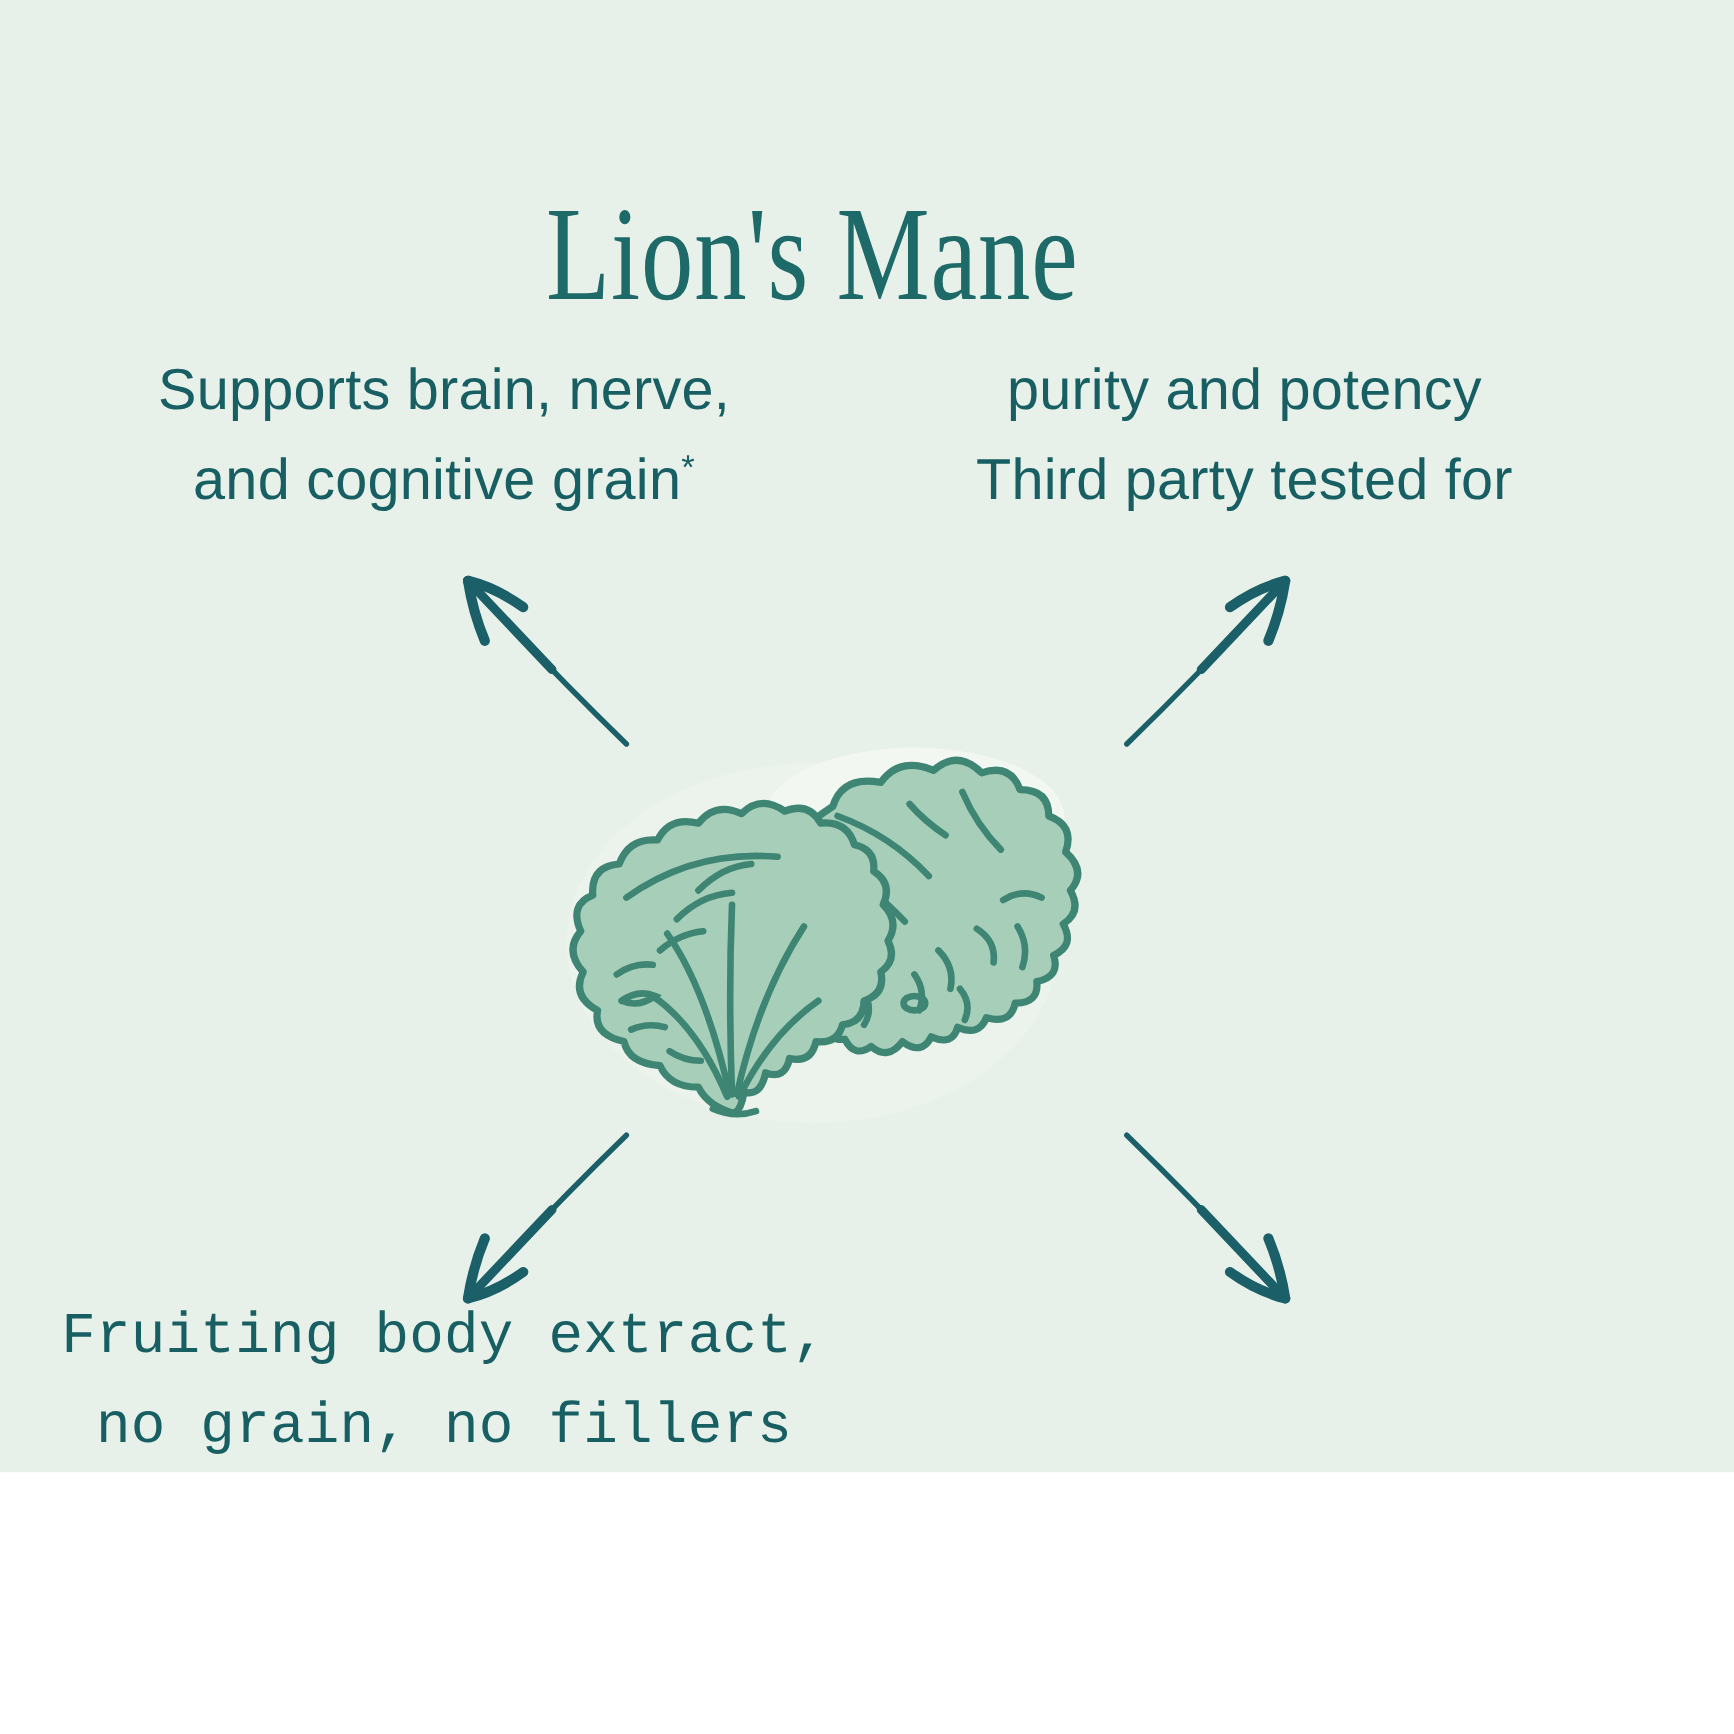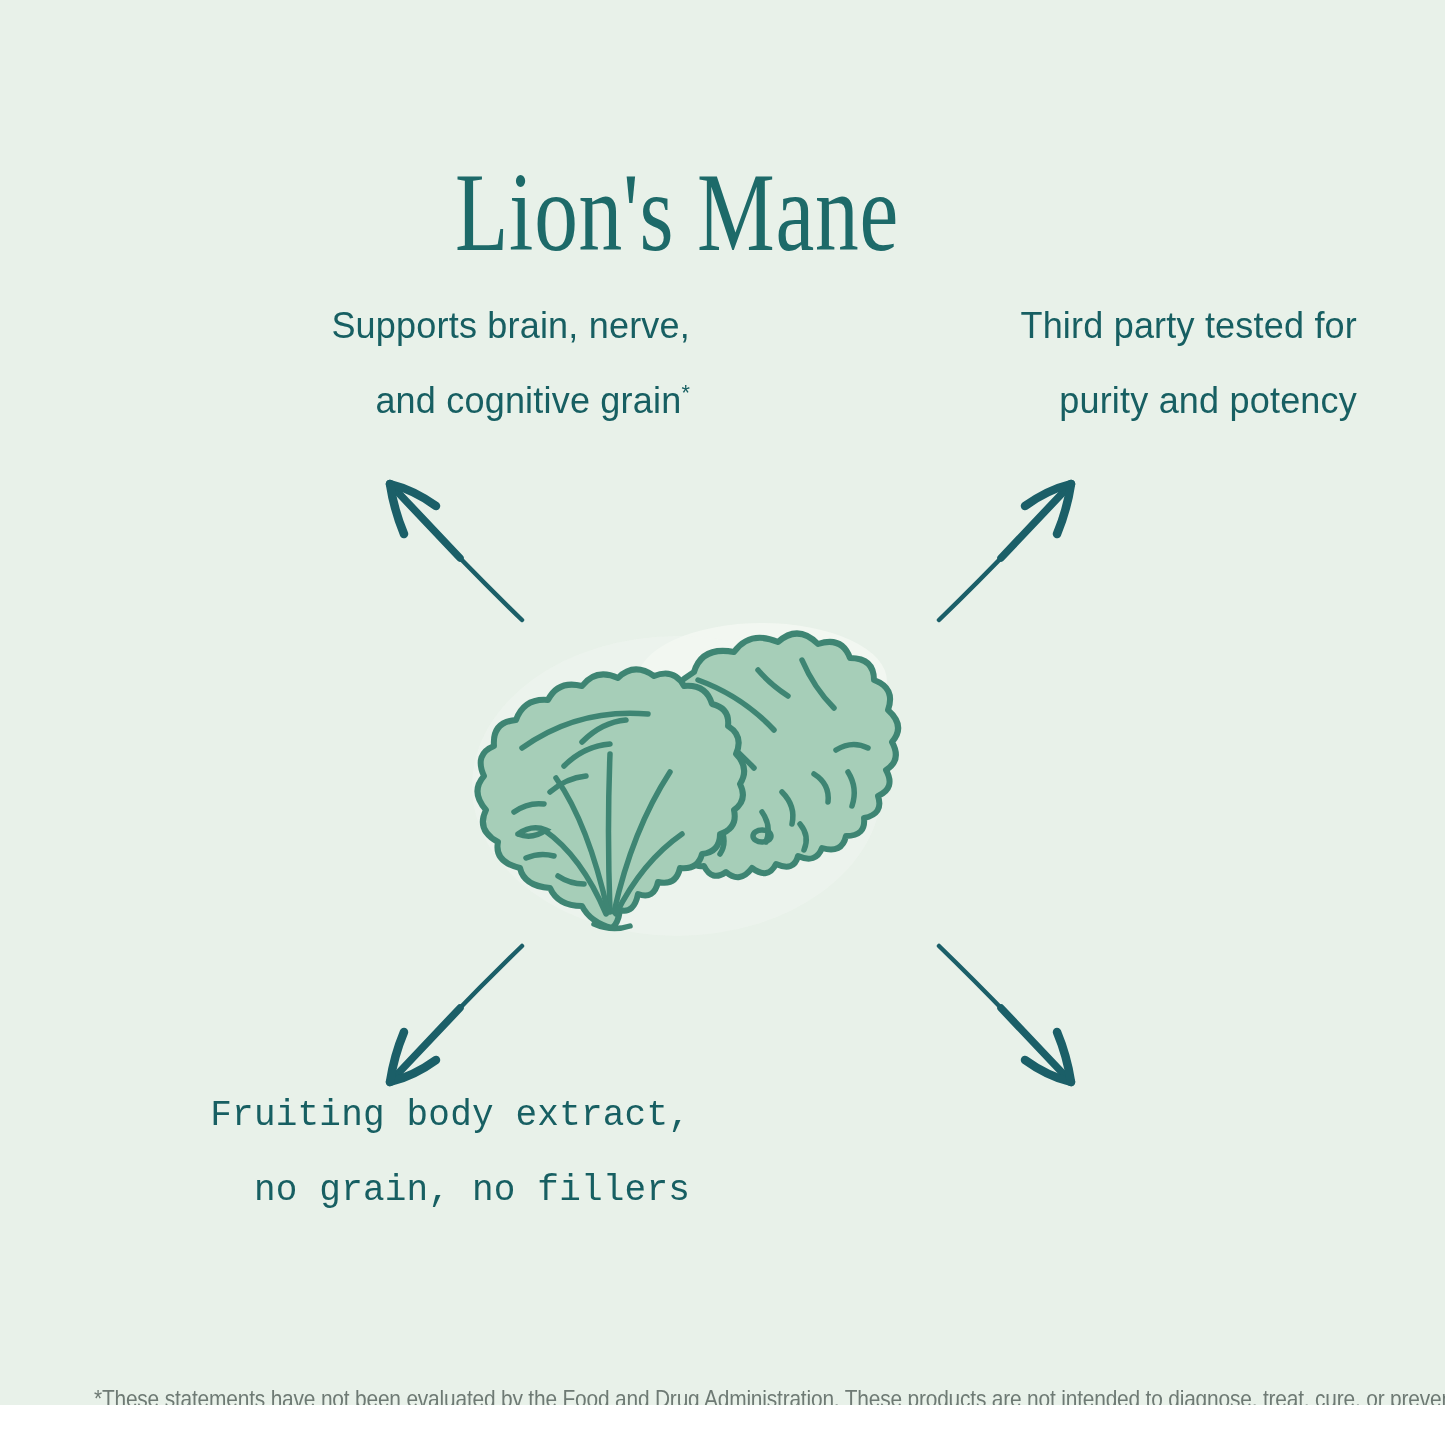--- a/index.html
+++ b/index.html
@@ -9,41 +9,41 @@
     --arrow:#1b5f68;
     --footer-text:#6e7a74;
     --illustration-fill:#a6ceb8;
     --illustration-outline:#3e8573;
     --illustration-wash:#f3f8f2;
   }
   html,body{margin:0;padding:0;}
   body{background:#fff;font-family:"Liberation Sans",sans-serif;}
   .canvas{
     position:relative;
-    width:1445px;height:1405px;
+    width:1445px;height:1227px;
     background:var(--background);
     overflow:hidden;
   }
   .page-title{
     position:absolute;
     top:76px;left:677px;
     transform:translateX(-50%) scaleX(.78);
     font-family:"Liberation Serif",serif;
     font-weight:400;
     font-size:112px;
     line-height:1.1;
     color:var(--heading);
     white-space:nowrap;
     letter-spacing:1px;
   }
   .benefit{
     position:absolute;
     width:640px;
-    text-align:right;
-    font-size:36px;
+    text-align:center;
+    font-size:48px;
     line-height:75px;
     color:var(--body-text);
     letter-spacing:0.2px;
   }
   .benefit .line{display:block;white-space:nowrap;}
   .benefit sup{font-size:60%;line-height:0;}
   .b-tl{left:50px;top:288px;}
   .b-tr{left:717px;top:288px;}
   .b-bl{left:50px;top:1078px;font-family:Liberation Mono, monospace;}
   .b-br{left:717px;top:1133px;}
@@ -77,22 +77,22 @@
 <div class="canvas">
 
   <h1 class="page-title">Lion's Mane</h1>
 
   <div class="benefit b-tl">
     <span class="line">Supports brain, nerve,</span>
     <span class="line"><span>and cognitive grain</span><sup>*</sup></span>
   </div>
 
   <div class="benefit b-tr">
+    <span class="line"><span>purity and potency</span><sup></sup></span>
     <span class="line">Third party tested for</span>
-    <span class="line"><span>purity and potency</span><sup></sup></span>
   </div>
 
   <div class="benefit b-bl">
     <span class="line">Fruiting body extract,</span>
     <span class="line"><span>no grain, no fillers</span><sup></sup></span>
   </div>
 
   <div class="benefit b-br">
   </div>
 

